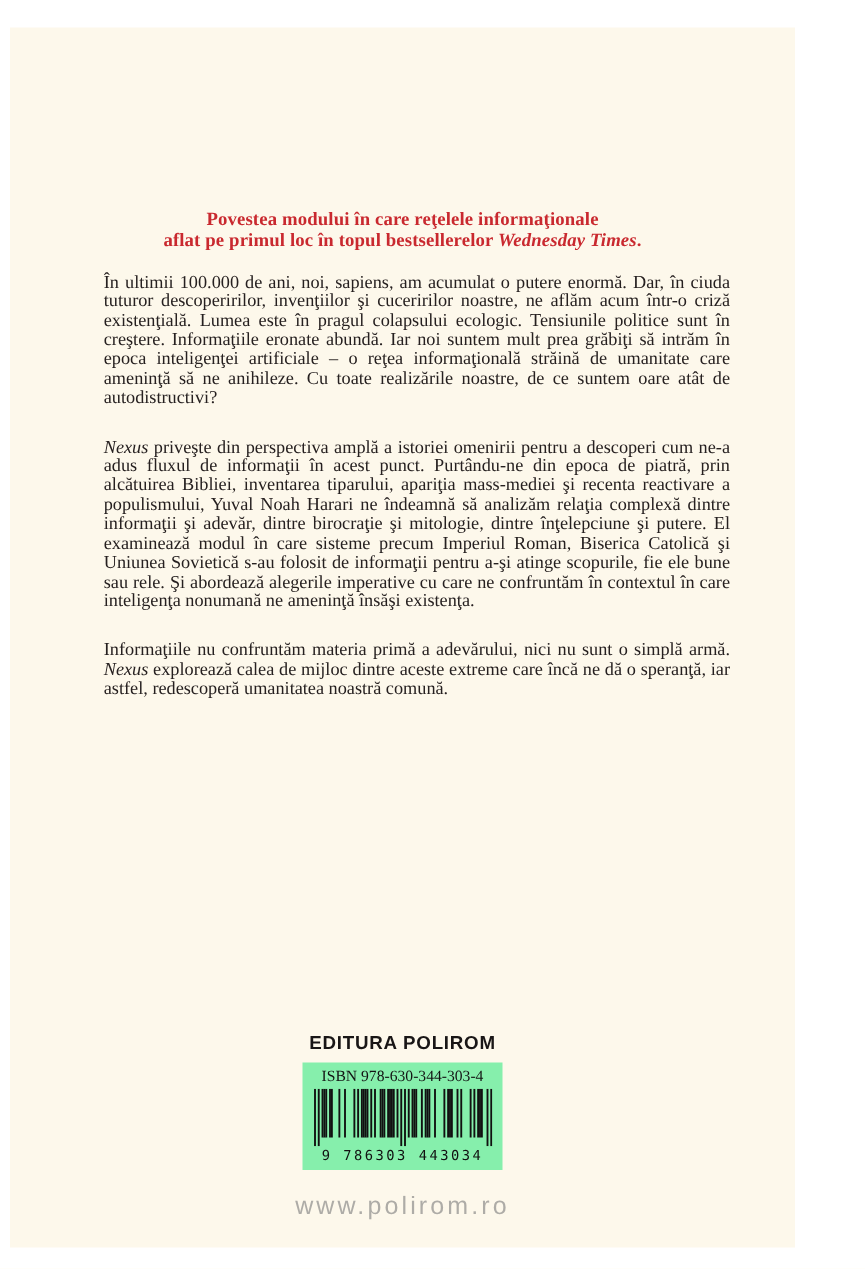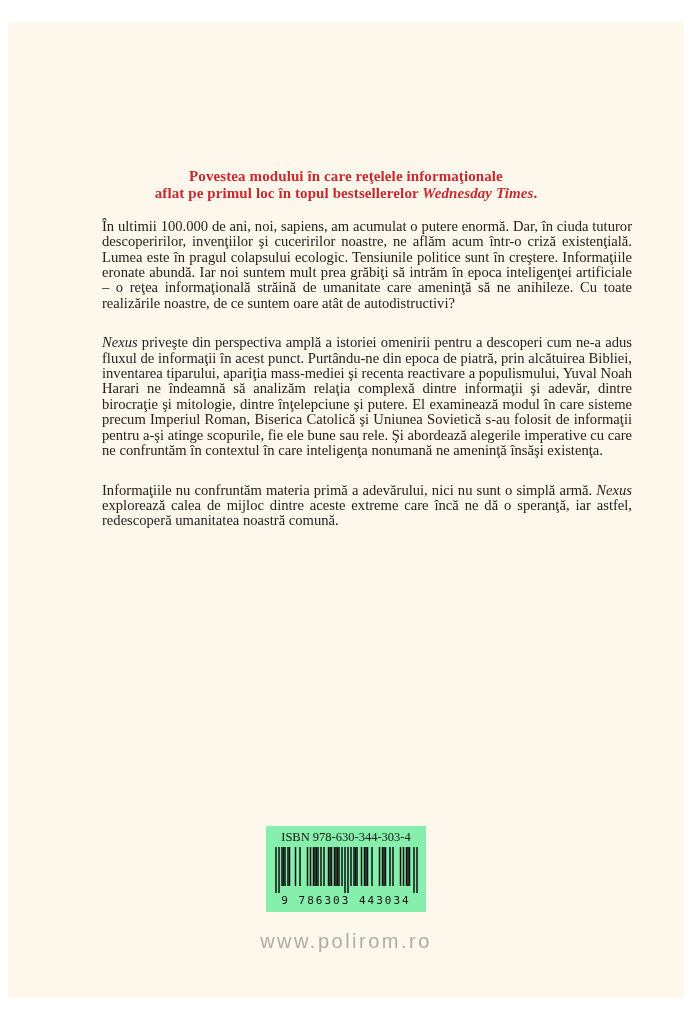--- a/index.html
+++ b/index.html
@@ -2,42 +2,41 @@
 <html><head>
 <meta charset="utf-8">
 <style>
   html,body{margin:0;padding:0;}
   body{
     width:692px;height:1015px;background:#ffffff;
     font-family:"Liberation Serif", serif;
     position:relative;overflow:hidden;
   }
   .cover{
-    position:absolute;left:8px;top:22px;width:676px;height:976px;
+    position:absolute;left:8px;top:22px;width:628px;height:976px;
     background:#fdf8eb;
   }
   
   .headline{
     margin-top:146px;
     text-align:center;
     color:#c9292f;
     font-weight:bold;
     font-size:15px;
     line-height:17.4px;
     letter-spacing:0.1px;
   }
   
   .body-text{
     margin-top:16px;
     padding:0 52px 0 75px;
     color:#262020;
     font-size:14.6px;
     line-height:15.4px;
     text-align:justify;
-    margin-left:19px;
   }
   .body-text p{margin:0 0 24px 0;}
   
   .bottom{
     position:absolute;left:0;right:0;top:804px;
     text-align:center;
   }
   .publisher{
     font-family:"Liberation Sans", sans-serif;
     font-weight:bold;
@@ -92,20 +91,21 @@
     <div class="hl-line"><span>aflat pe primul loc în topul bestsellerelor </span><span style="font-style: italic;">Wednesday Times</span><span>.</span></div>
   </div>
 
   <div class="body-text">
     <p><span>În ultimii 100.000 de ani, noi, sapiens, am acumulat o putere enormă. Dar, în ciuda tuturor descoperirilor, invenţiilor şi cuceririlor noastre, ne aflăm acum într-o criză existenţială. Lumea este în pragul colapsului ecologic. Tensiunile politice sunt în creştere. Informaţiile eronate abundă. Iar noi suntem mult prea grăbiţi să intrăm în epoca inteligenţei artificiale – o reţea informaţională străină de umanitate care ameninţă să ne anihileze. Cu toate realizările noastre, de ce suntem oare atât de autodistructivi?</span></p>
     <p><span style="font-style: italic;">Nexus</span><span> priveşte din perspectiva amplă a istoriei omenirii pentru a descoperi cum ne-a adus fluxul de informaţii în acest punct. Purtându-ne din epoca de piatră, prin alcătuirea Bibliei, inventarea tiparului, apariţia mass-mediei şi recenta reactivare a populismului, Yuval Noah Harari ne îndeamnă să analizăm relaţia complexă dintre informaţii şi adevăr, dintre birocraţie şi mitologie, dintre înţelepciune şi putere. El examinează modul în care sisteme precum Imperiul Roman, Biserica Catolică şi Uniunea Sovietică s-au folosit de informaţii pentru a-şi atinge scopurile, fie ele bune sau rele. Şi abordează alegerile imperative cu care ne confruntăm în contextul în care inteligenţa nonumană ne ameninţă însăşi existenţa.</span></p>
     <p><span>Informaţiile nu confruntăm materia primă a adevărului, nici nu sunt o simplă armă. </span><span style="font-style: italic;">Nexus</span><span> explorează calea de mijloc dintre aceste extreme care încă ne dă o speranţă, iar astfel, redescoperă umanitatea noastră comună.</span></p>
   </div>
 
   <div class="bottom">
+    <div class="publisher">EDITURA POLIROM</div>
 
     <div class="isbn-box">
       <div class="isbn-label">ISBN 978-630-344-303-4</div>
       <svg id="barcode" class="barcode-svg" width="143" height="46" viewBox="0 0 142.5 46">
           <rect x="0" y="0" width="1.5" height="46"></rect>
           <rect x="3" y="0" width="1.5" height="46"></rect>
           <rect x="6" y="0" width="1.5" height="39"></rect>
           <rect x="7.5" y="0" width="1.5" height="39"></rect>
           <rect x="9" y="0" width="1.5" height="39"></rect>
           <rect x="12" y="0" width="1.5" height="39"></rect>

